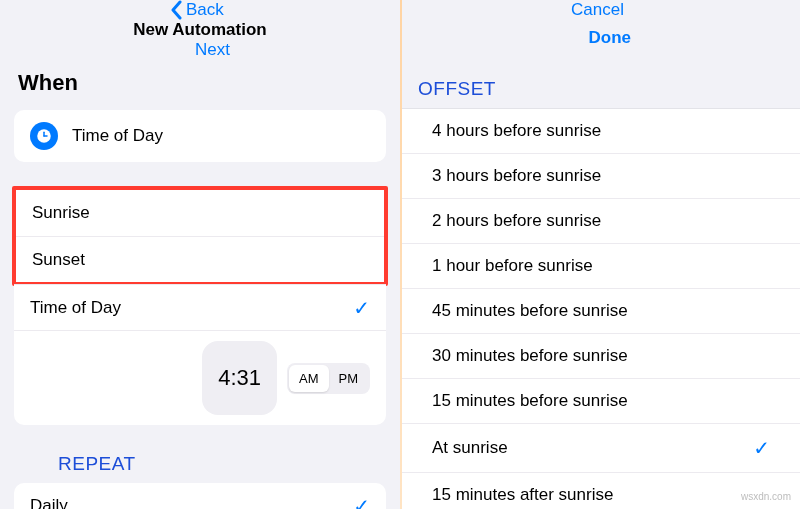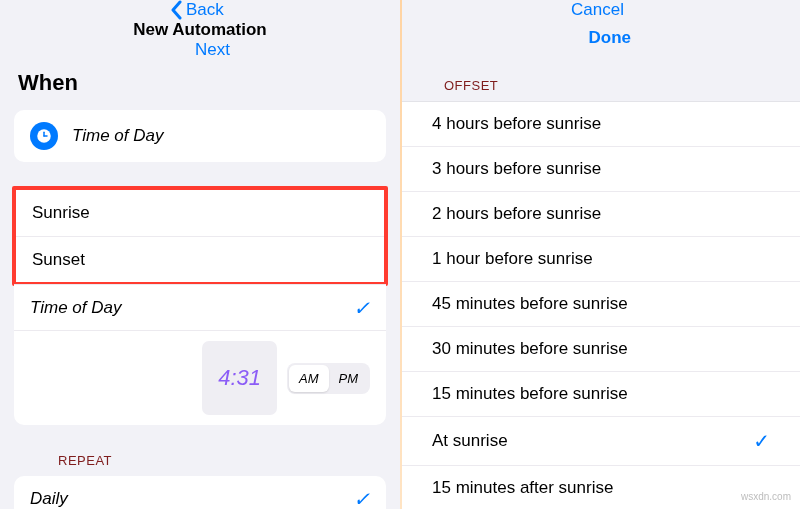--- a/index.html
+++ b/index.html
@@ -52,34 +52,33 @@
     .navbar .done { font-weight: 600; }
 
     
     .section-title {
       font-size: 22px;
       font-weight: 700;
       color: #000;
       padding: 22px 18px 14px 18px;
     }
     .section-header {
-      font-size: 13px;
-      color: #7f1d1d;
+      font-size: 19px;
+      color: #1d4ed8;
       letter-spacing: 0.5px;
-      padding: 30px 30px 8px 42px;
+      padding: 30px 30px 8px 16px;
       text-transform: uppercase;
     }
 
     
     .card {
       background: #fff;
       border-radius: 10px;
       margin: 0 14px 24px 14px;
       overflow: hidden;
-      font-style: italic;
     }
     .row {
       display: flex;
       align-items: center;
       padding: 12px 16px;
       min-height: 46px;
       font-size: 17px;
       color: #000;
       border-top: 1px solid #eceaef;
     }
@@ -113,24 +112,24 @@
     }
     .after-highlight .row:first-child { border-top: 1px solid #eceaef; }
 
     .time-row {
       justify-content: flex-end;
       gap: 10px;
       padding: 10px 16px;
     }
     .time-box {
       background: #efeef3;
-      border-radius: 7px;
+      border-radius: 16px;
       padding: 24px 16px;
       font-size: 22px;
-      color: #8b5cf6;
+      color: #000000;
     }
     .seg {
       display: flex;
       background: #efeef3;
       border-radius: 8px;
       padding: 2px;
     }
     .seg-btn {
       padding: 6px 10px;
       font-size: 13px;

